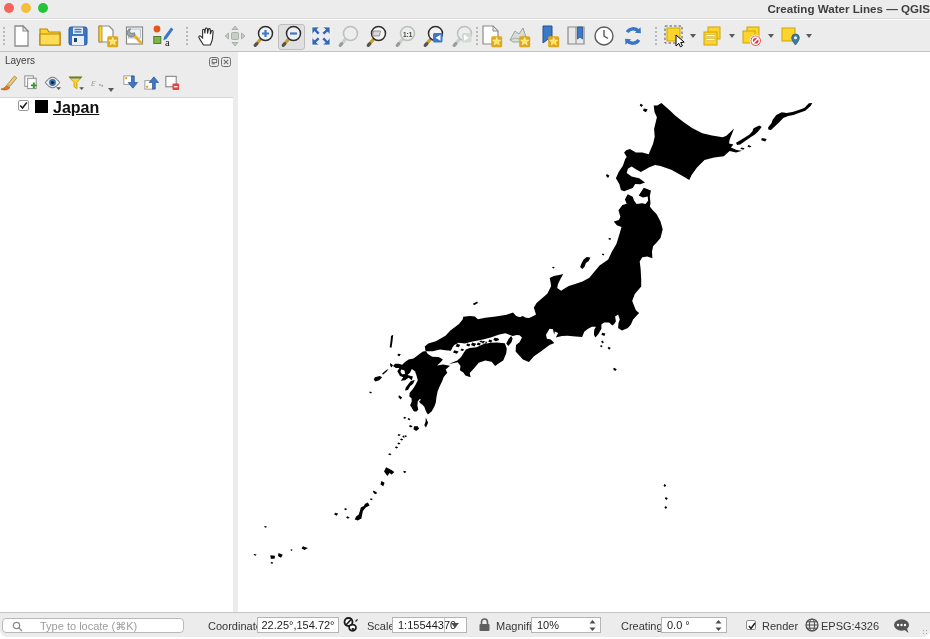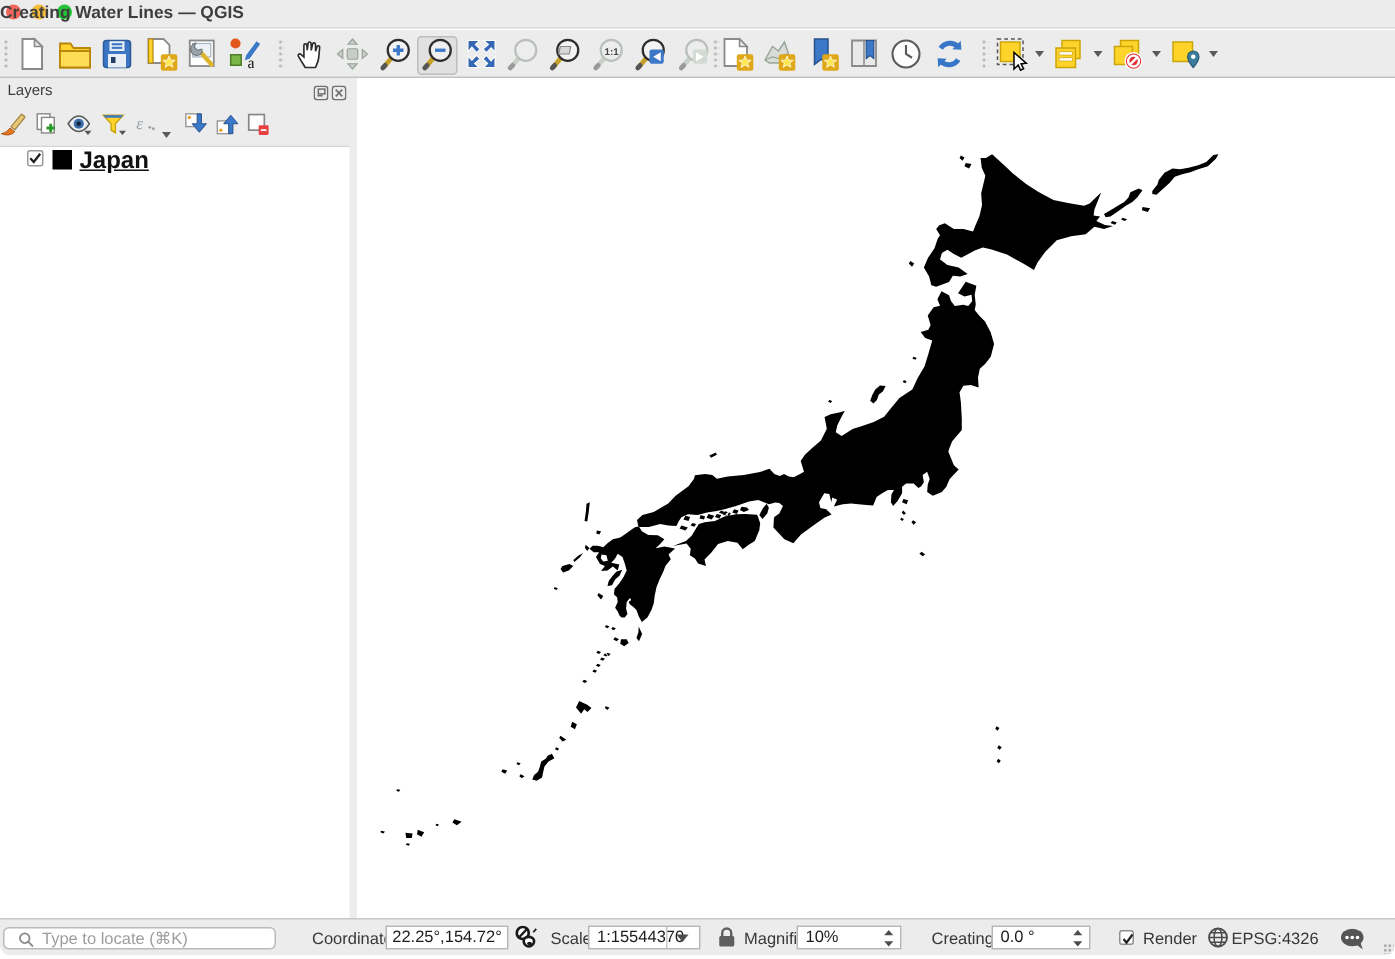--- a/index.html
+++ b/index.html
@@ -1,31 +1,31 @@
 <!DOCTYPE html>
 <html><head><meta charset="utf-8"><style>
 *{margin:0;padding:0;box-sizing:border-box}
 html,body{width:930px;height:639px;overflow:hidden;background:#fff;
 font-family:"Liberation Sans",sans-serif;-webkit-font-smoothing:antialiased}
 #win{position:absolute;left:0;top:0;width:930px;height:637px;border-radius:0 0 7px 7px;overflow:hidden}
 #titlebar{position:absolute;left:0;top:0;width:930px;height:19px;background:#ececec;border-bottom:1px solid #d9d9d9}
 .tl{position:absolute;top:3px;width:10px;height:10px;border-radius:50%}
-#title{position:absolute;top:2px;width:100%;text-align:left;font-size:11.6px;font-weight:bold;color:#3e3e3e;letter-spacing:0}
+#title{position:absolute;top:2px;width:100%;text-align:right;font-size:11.6px;font-weight:bold;color:#3e3e3e;letter-spacing:0}
 #toolbar{position:absolute;left:0;top:20px;width:930px;height:32px;background:#ececec;border-bottom:1px solid #c3c3c3}
 .grip{position:absolute;top:6px;width:5px;height:20px;
 background-image:radial-gradient(circle,#b9b9b9 1px,transparent 1.1px);background-size:4px 4px}
 .ic{position:absolute;top:4px;width:24px;height:24px}
 .dd{position:absolute;top:14px;width:0;height:0;border-left:3.5px solid transparent;border-right:3.5px solid transparent;border-top:4px solid #5a5a5a}
 #pressed{position:absolute;left:278px;top:4px;width:27px;height:26px;background:#e0e0e0;border:1px solid #bdbdbd;border-radius:3px}
 #panel{position:absolute;left:0;top:52px;width:238px;height:560px;background:#ececec}
 #panelContent{position:absolute;left:0;top:45px;width:233px;height:515px;background:#fff;border-top:1px solid #d5d5d5}
 #panelTitle{position:absolute;left:5px;top:3px;font-size:10px;color:#3c3c3c}
 .lyr-ic{position:absolute;top:22px;width:17px;height:17px}
 #statusbar{position:absolute;left:0;top:612px;width:930px;height:25px;background:#ececec;border-top:1px solid #c6c6c6;font-size:11px;color:#2e2e2e}
-#searchbox{position:absolute;left:2px;top:5px;width:182px;height:15px;background:#fff;border:1px solid #b9b9b9;border-radius:4px;color:#9d9d9d;font-size:11px;line-height:14px;padding-left:25px}
+#searchbox{position:absolute;left:2px;top:5px;width:182px;height:15px;background:#fff;border:1px solid #b9b9b9;border-radius:4px;color:#9d9d9d;font-size:11px;line-height:14px;padding-left:37px}
 .sb-input{position:absolute;top:4px;height:16px;background:#fff;border:1px solid #b5b5b5;font-size:11px;line-height:15px;color:#1c1c1c}
 .sb-label{position:absolute;top:7px;font-size:11px;color:#373737}
 #map{position:absolute;left:238px;top:52px;width:692px;height:560px;background:#fff}
 </style></head><body>
 <div id="win">
 <div id="titlebar">
  <div class="tl" style="left:4px;background:#f5655b"></div>
  <div class="tl" style="left:20.5px;background:#f6bd3a"></div>
  <div class="tl" style="left:38px;background:#24c437"></div>
  <div id="title">Creating Water Lines — QGIS</div>

